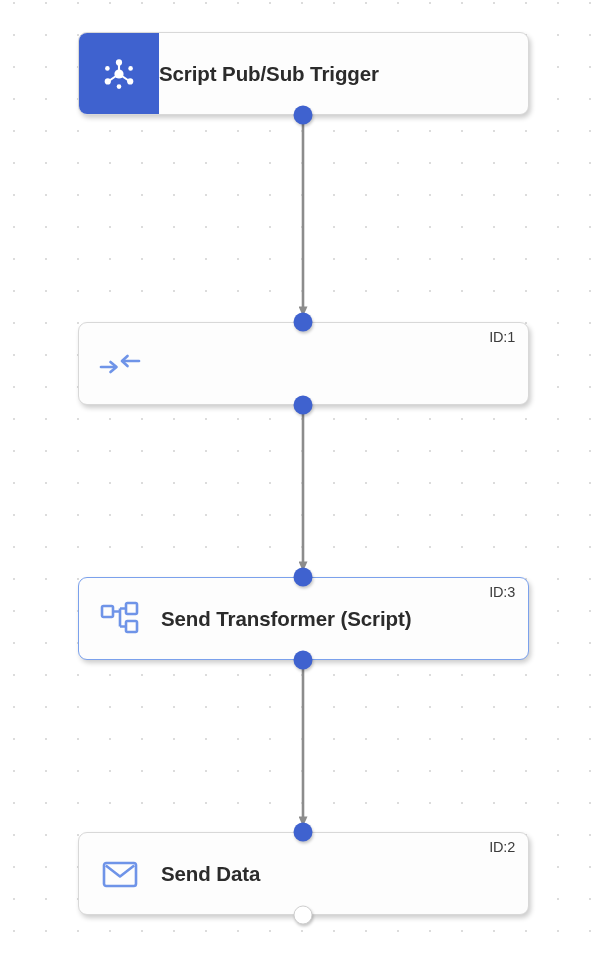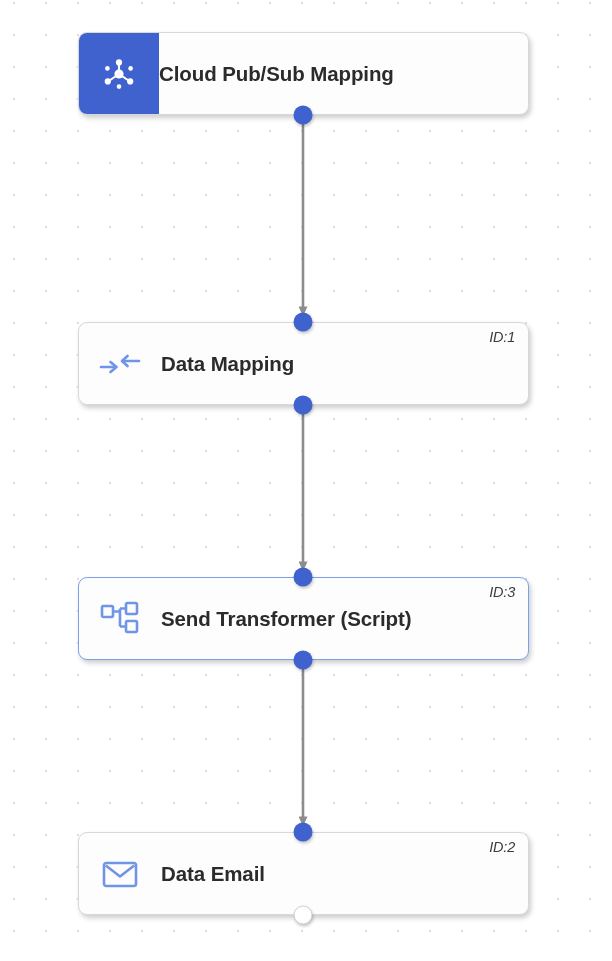--- a/index.html
+++ b/index.html
@@ -85,21 +85,20 @@
   }
 
   .node-id {
     position: absolute;
     top: 6px;
     right: 13px;
     font-size: 14.5px;
     font-weight: normal;
     color: #3c3c3c;
     letter-spacing: -0.2px;
-    font-style: italic;
   }
 
   
   .port {
     position: absolute;
     width: 19px;
     height: 19px;
     border-radius: 50%;
     box-sizing: border-box;
     transform: translate(-50%, -50%);
@@ -146,35 +145,34 @@
         </g>
         <circle cx="19" cy="19" r="4.6" fill="#ffffff"></circle>
         <circle cx="19" cy="7.4" r="3.1" fill="#ffffff"></circle>
         <circle cx="30.2" cy="26.4" r="3.1" fill="#ffffff"></circle>
         <circle cx="7.8" cy="26.4" r="3.1" fill="#ffffff"></circle>
         <circle cx="7.4" cy="13.4" r="2.3" fill="#ffffff"></circle>
         <circle cx="30.6" cy="13.4" r="2.3" fill="#ffffff"></circle>
         <circle cx="19" cy="31.6" r="2.3" fill="#ffffff"></circle>
       </svg>
     </div>
-    <span class="node-title">Cloud Pub/Sub Mapping</span>
+    <span class="node-title">Script Pub/Sub Trigger</span>
   </div>
 
   <div class="node" style="top:322px;">
     <div class="icon-slot">
       <svg width="44" height="30" viewBox="0 0 44 30">
         <g stroke="#6f94e8" stroke-width="2.7" stroke-linecap="round" stroke-linejoin="round" fill="none">
           <line x1="3" y1="18" x2="17" y2="18"></line>
           <polyline points="12.5,13 18.5,18 12.5,23"></polyline>
           <line x1="41" y1="12" x2="25" y2="12"></line>
           <polyline points="29.5,7 24,12 29.5,17"></polyline>
         </g>
       </svg>
     </div>
-    <span class="node-title">Data Mapping</span>
     <span class="node-id">ID:1</span>
   </div>
 
   <div class="node selected" style="top:577px;">
     <div class="icon-slot">
       <svg width="42" height="38" viewBox="0 0 42 38">
         <g stroke="#6f94e8" stroke-width="2.6" fill="none">
           <rect x="3" y="6" width="11" height="11" rx="1.4"></rect>
           <rect x="27" y="3" width="11" height="11" rx="1.4"></rect>
           <rect x="27" y="21" width="11" height="11" rx="1.4"></rect>
@@ -191,21 +189,21 @@
 
   <div class="node" style="top:832px;">
     <div class="icon-slot">
       <svg width="40" height="32" viewBox="0 0 40 32">
         <g stroke="#6f94e8" stroke-width="2.6" fill="none" stroke-linejoin="round">
           <rect x="4" y="5" width="32" height="23" rx="2.2"></rect>
           <polyline points="5.8,7.5 20,18.5 34.2,7.5"></polyline>
         </g>
       </svg>
     </div>
-    <span class="node-title">Data Email</span>
+    <span class="node-title">Send Data</span>
     <span class="node-id">ID:2</span>
   </div>
 
   <div class="port filled" style="left:303px; top:115px;"></div>
 
   <div class="port filled" style="left:303px; top:322px;"></div>
   <div class="port filled" style="left:303px; top:405px;"></div>
 
   <div class="port filled" style="left:303px; top:577px;"></div>
   <div class="port filled" style="left:303px; top:660px;"></div>

